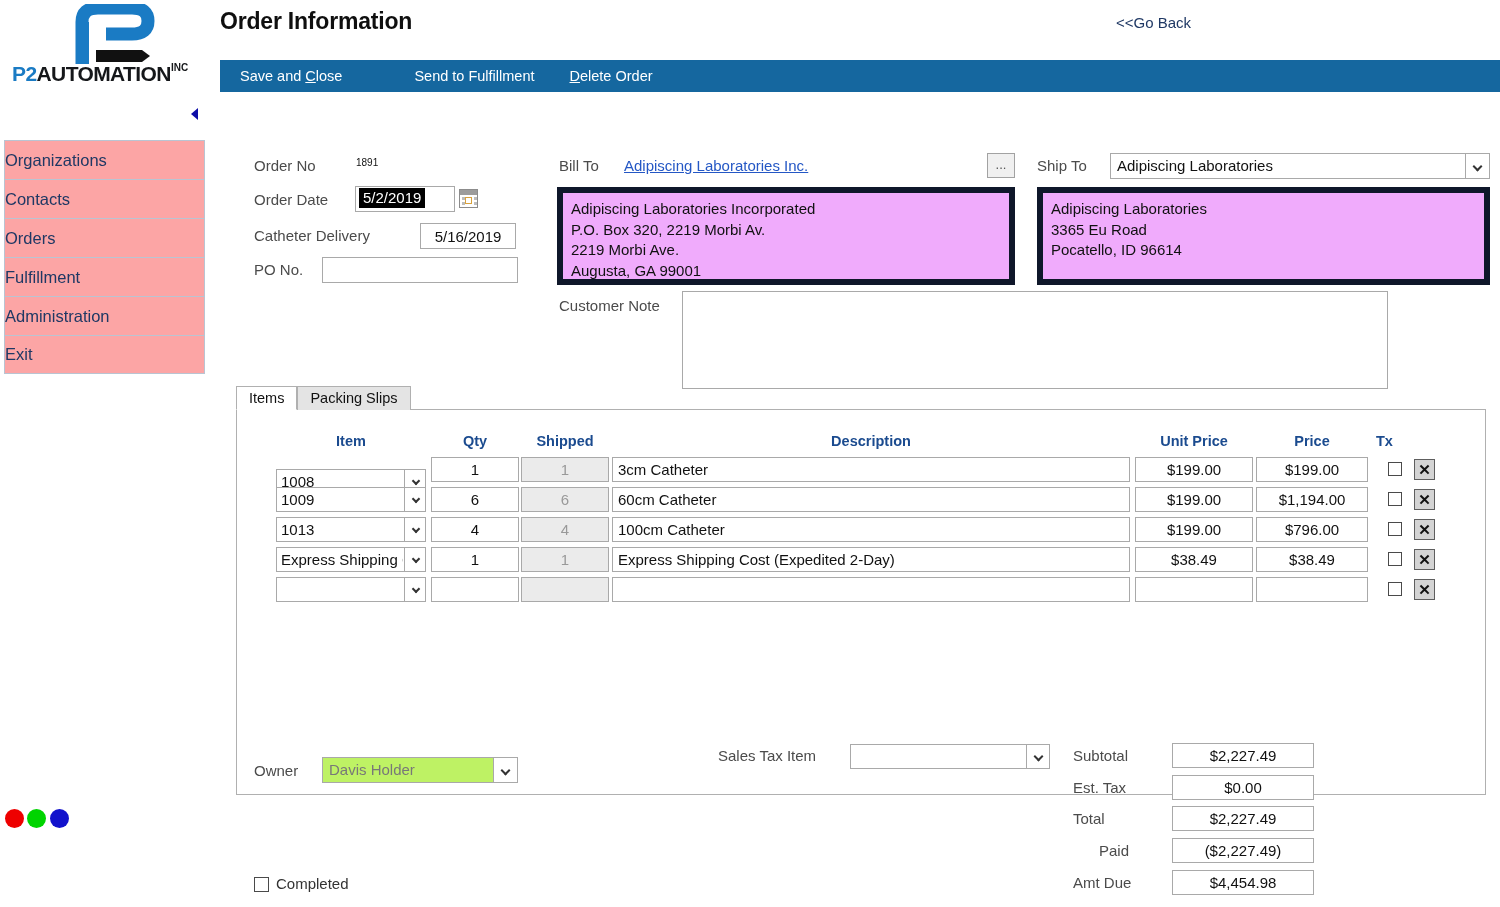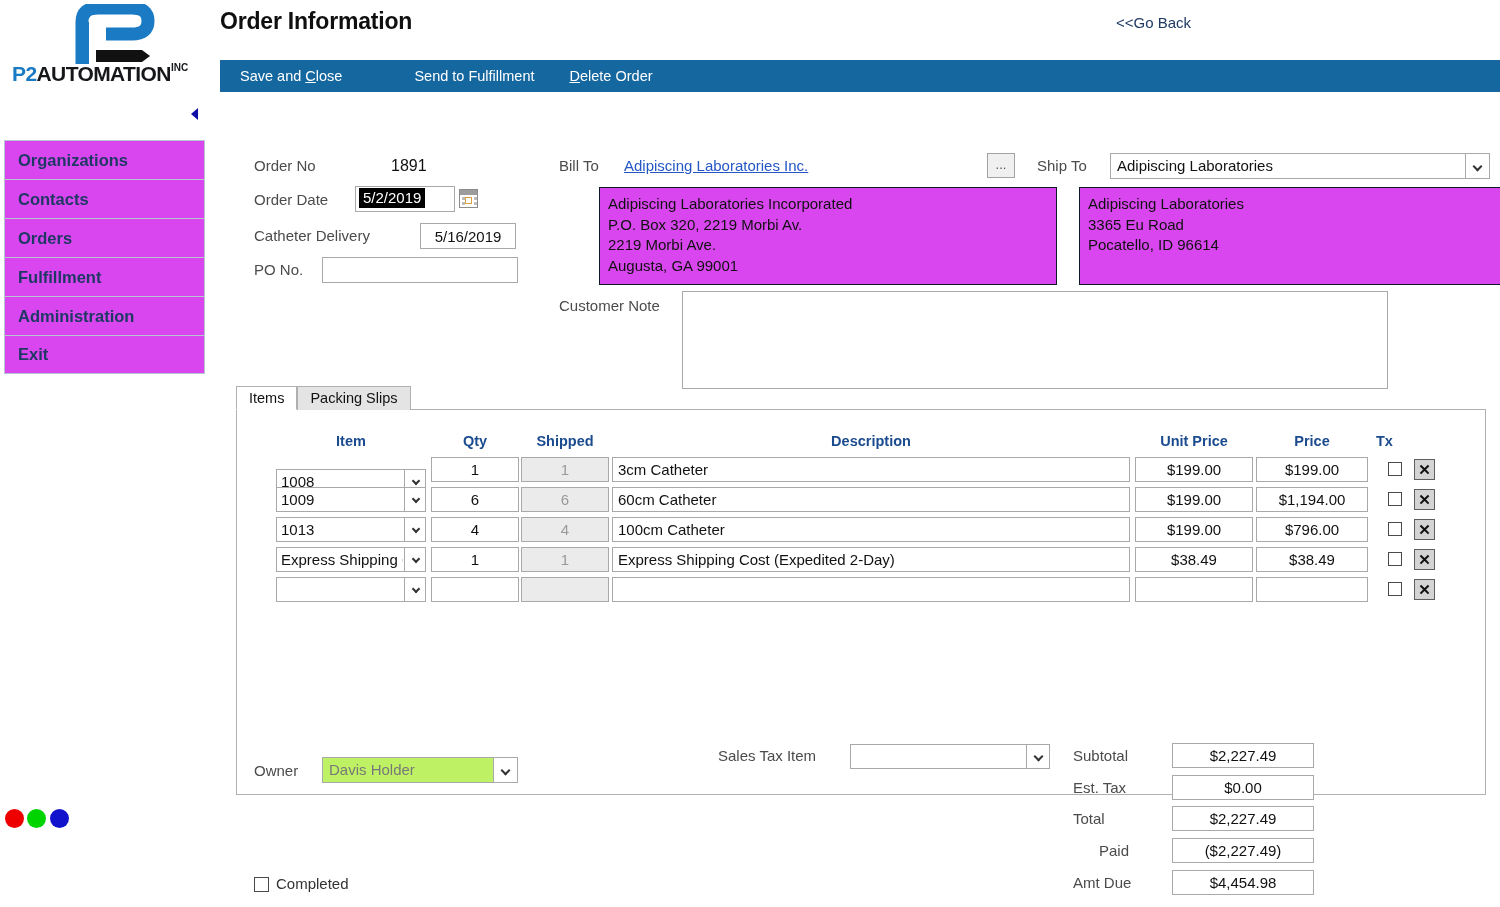--- a/index.html
+++ b/index.html
@@ -31,49 +31,49 @@
   .tb-item:first-child { margin-left:20px; }
   .tb-item .u { text-decoration:underline; }
   .tb-gap1 { margin-left:72px; }
   .tb-gap2 { margin-left:35px; }
 
   
   .collapse-arrow { position:absolute; left:191px; top:108px; width:0; height:0;
      border-top:6px solid transparent; border-bottom:6px solid transparent; border-right:7px solid #0d0da8; cursor:pointer;}
   .sidebar { position:absolute; left:4px; top:140px; width:201px; }
   .side-item { height:39px; border:1px solid #b9c4d2; border-bottom:none; display:flex; align-items:center;
-     padding-left:13px; font-size:16.5px; color:#1f3864; background:#d946ef; cursor:pointer;font-weight:bold;}
+     font-size:16.5px; color:#1f3864; background:#fca5a5; cursor:pointer;}
   .side-item:last-child { border-bottom:1px solid #b9c4d2; }
 
   .dots { position:absolute; left:5px; top:809px; width:70px; height:20px; }
   .dot { position:absolute; top:0; width:19px; height:19px; border-radius:50%; }
   .dot.r { left:0; background:#ee0000; }
   .dot.g { left:22px; background:#00d400; }
   .dot.b { left:45px; background:#1212cc; }
 
   
   .lbl { position:absolute; font-size:15px; color:#4b4b4b; white-space:nowrap; }
-  .val { position:absolute; font-size:16px; color:#111; white-space:nowrap;margin-left:35px; }
+  .val { position:absolute; font-size:10px; color:#111; white-space:nowrap; }
   .tf { position:absolute; border:1px solid #a9a9a9; background:#fff; font-size:15px; color:#111;
         font-family:"Liberation Sans", sans-serif; height:26px; padding:0 5px; }
   .tf.center { text-align:center; }
 
   .date-sel { position:absolute; left:355px; top:186px; width:100px; height:26px; border:1px solid #a9a9a9; background:#fff;}
   .date-sel span { display:inline-block; background:#000; color:#fff; font-size:15px; padding:1px 4px 2px 4px; margin:1px 0 0 3px;}
   .cal-icon { position:absolute; left:459px; top:189px; width:19px; height:19px; border:1px solid #8c8c8c; background:#fff; cursor:pointer;}
   .cal-icon .hdr { position:absolute; left:0; top:0; width:100%; height:5px; background:#9c9c9c; }
   .cal-icon .cell { position:absolute; width:3px; height:3px; background:#bdbdbd; }
   .cal-icon .hl { position:absolute; left:5px; top:7px; width:7px; height:7px; border:1.5px solid #d9a23c; background:#fff;}
 
   
   .link-blue { position:absolute; font-size:15px; color:#2457c5; text-decoration:underline; cursor:pointer; white-space:nowrap;}
   .btn-dots { position:absolute; left:987px; top:153px; width:28px; height:25px; border:1px solid #a2a2a2; background:#f0f0f0;
      font-size:13px; color:#555; text-align:center; line-height:22px; cursor:pointer;}
-  .addr-box { position:absolute; border:1px solid #0f172a; background:#d946ef; padding:6px 8px 0 8px;
-     font-size:15px; color:#111; line-height:20.5px; white-space:pre-line;margin-left:42px; }
+  .addr-box { position:absolute; border:6px solid #0f172a; background:#f0abfc; padding:6px 8px 0 8px;
+     font-size:15px; color:#111; line-height:20.5px; white-space:pre-line; }
 
   
   .sel { position:absolute; border:1px solid #a9a9a9; background:#fff; height:26px;
      font-size:15px; color:#111; padding-left:6px; line-height:24px; cursor:pointer;}
   .sel .arrowbox { position:absolute; right:0; top:0; width:24px; height:100%; border-left:1px solid #a9a9a9; background:#fff;}
   .sel .chev { position:absolute; right:8px; top:9px; width:7px; height:7px;
      border-right:2px solid #333; border-bottom:2px solid #333; transform:rotate(45deg); }
 
   
   .note-box { position:absolute; left:682px; top:291px; width:706px; height:98px; border:1px solid #a9a9a9; background:#fff; cursor:text;}

